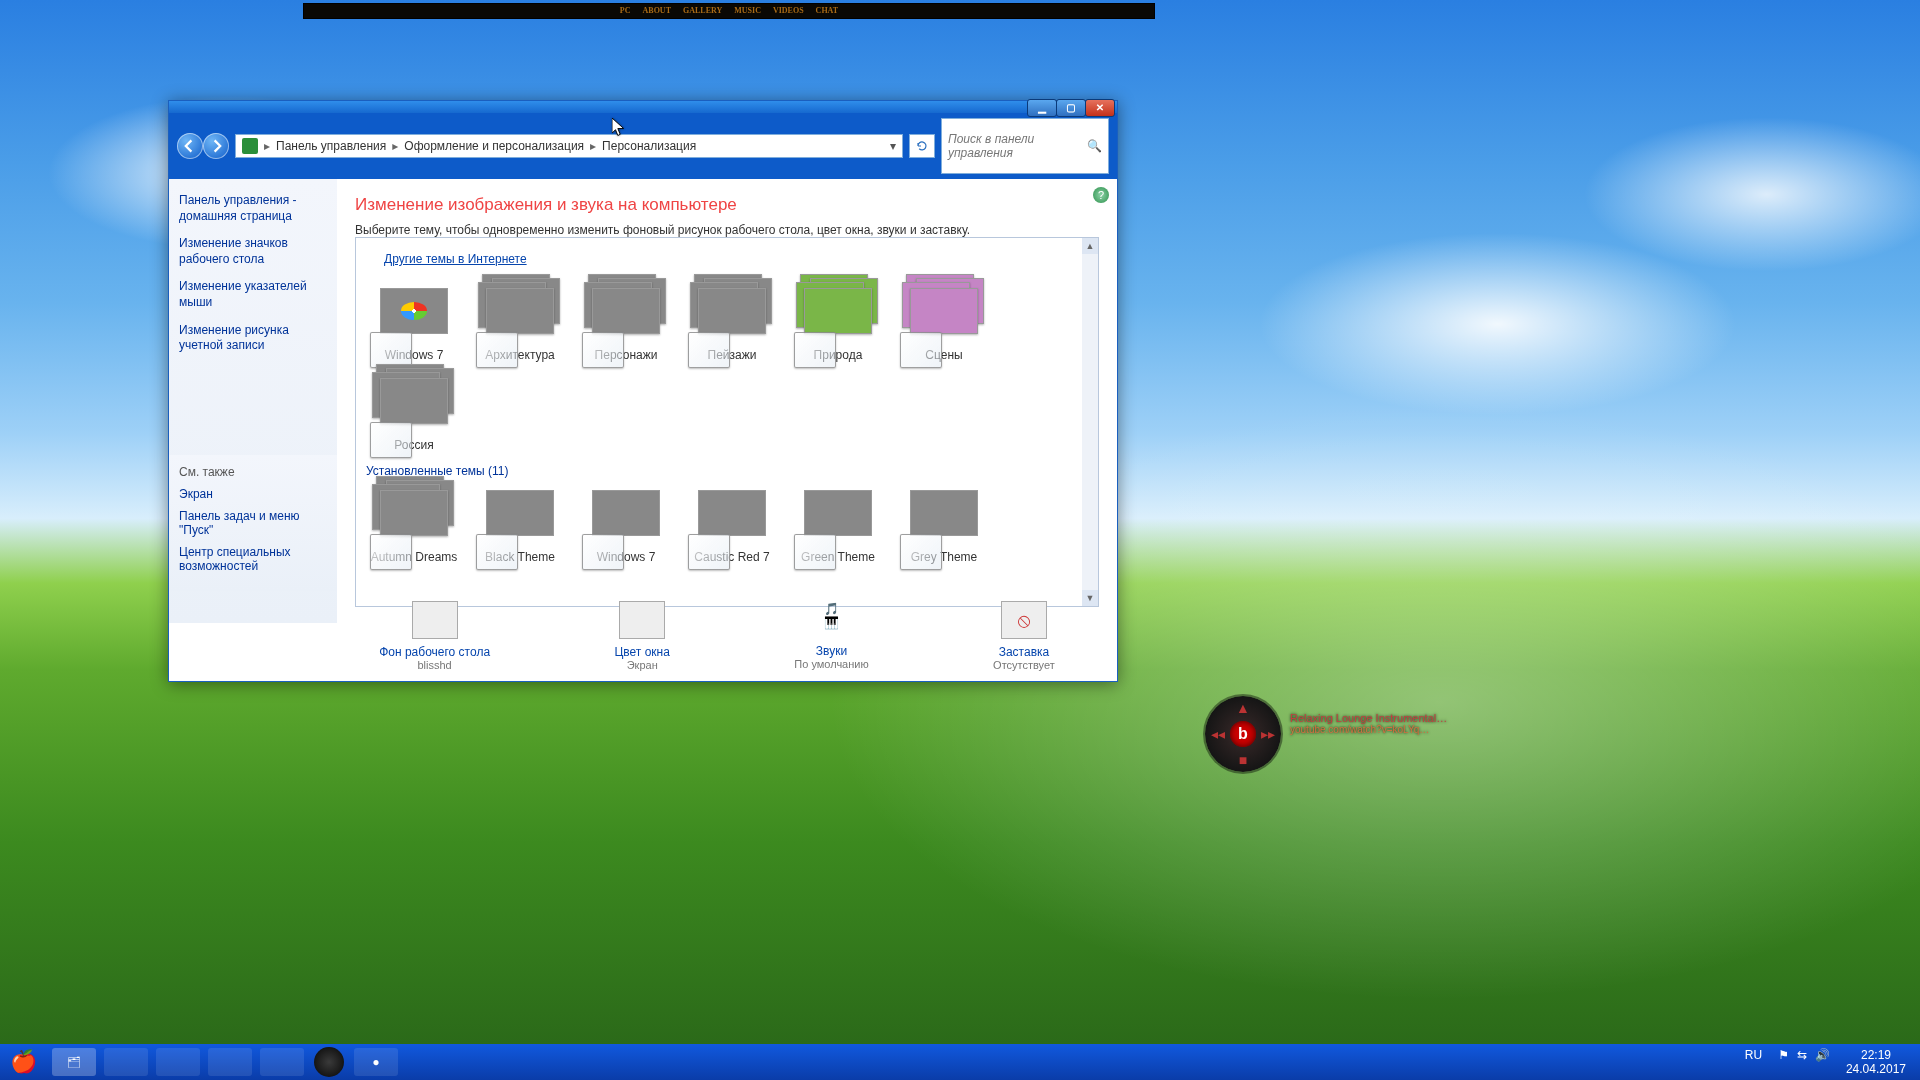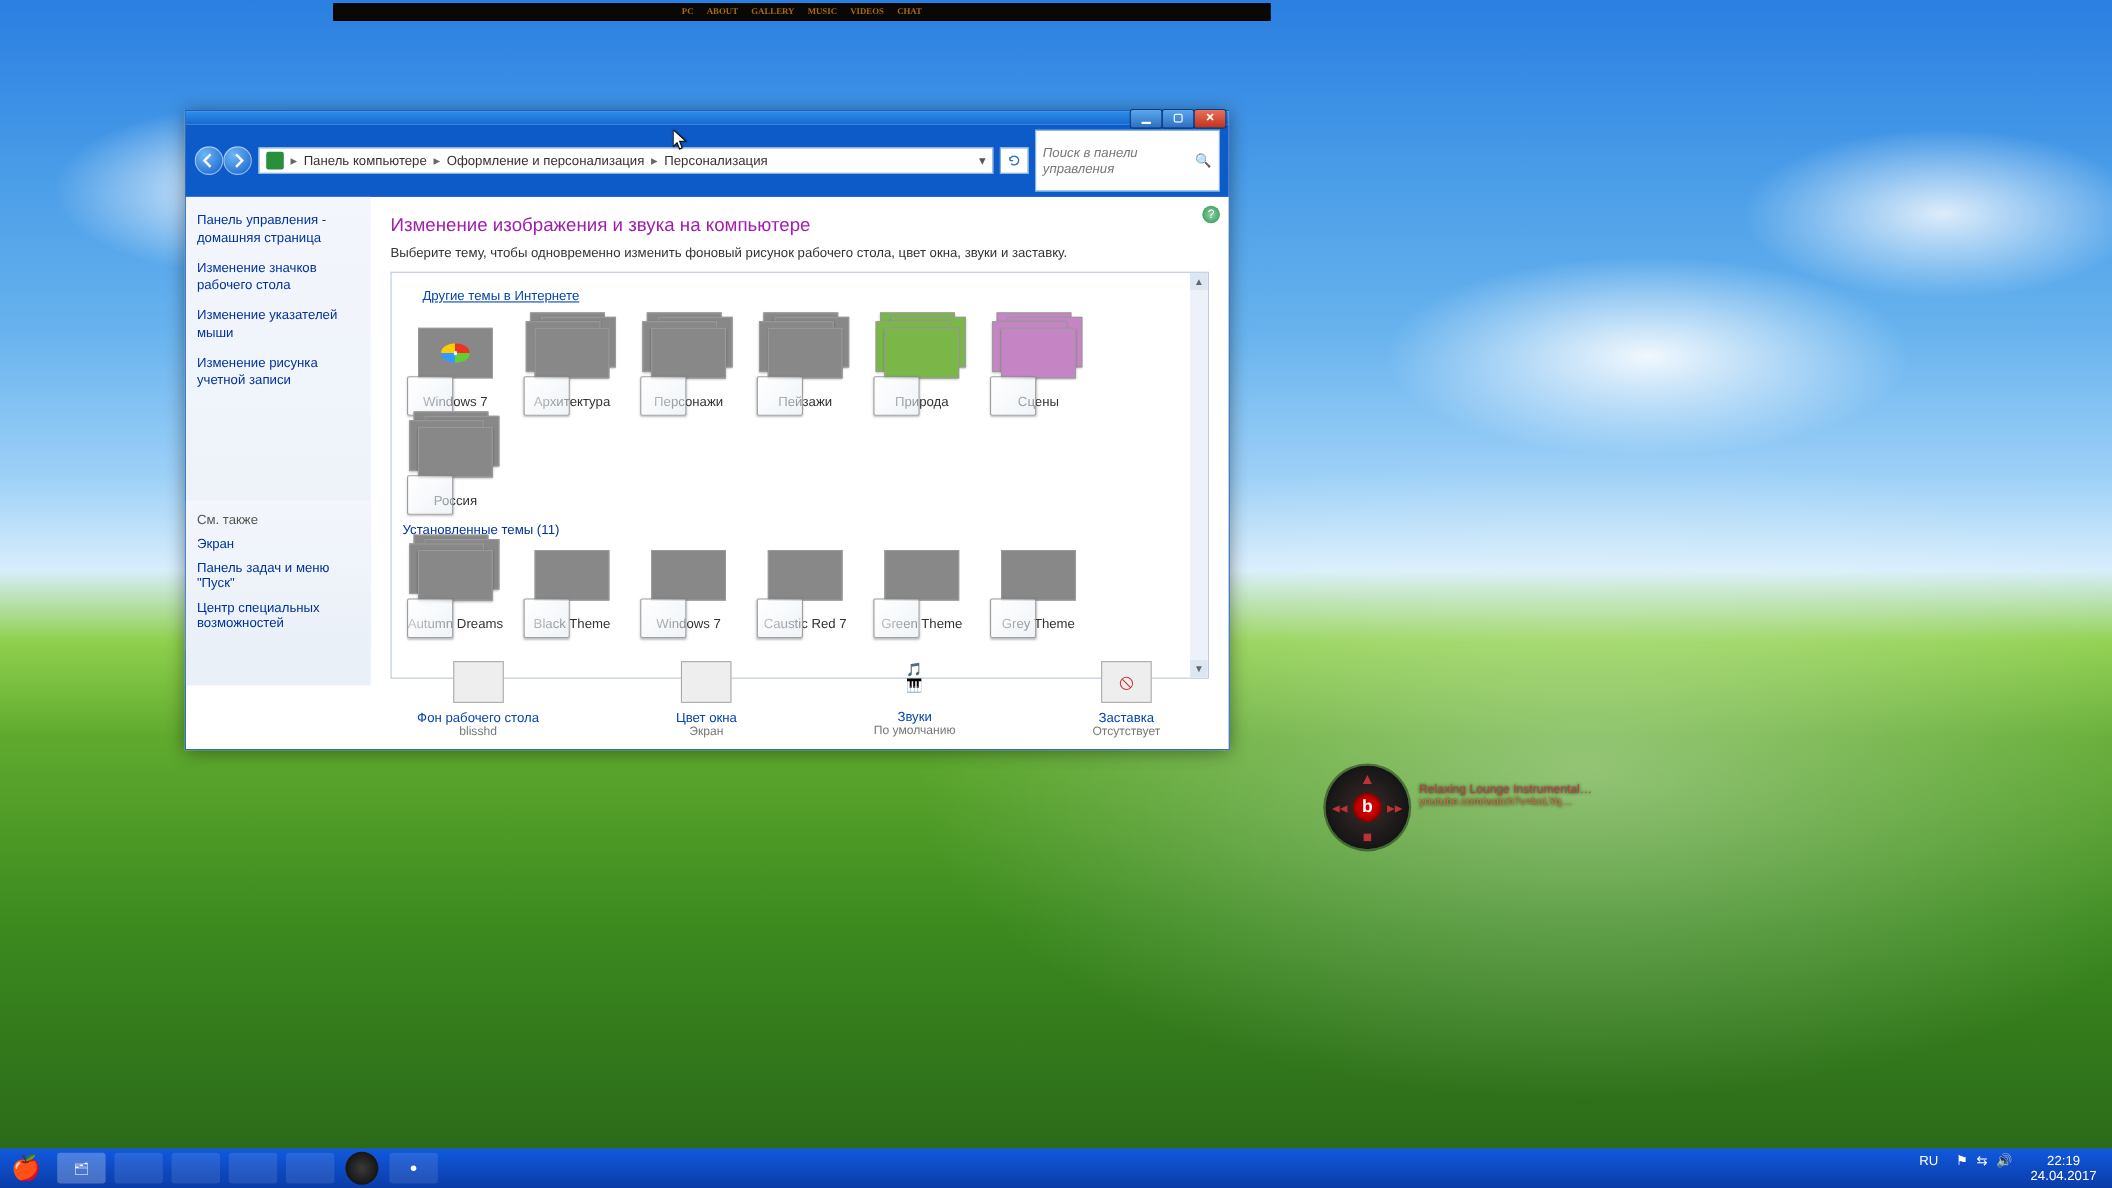--- a/index.html
+++ b/index.html
@@ -72,22 +72,22 @@
   .search .mag{ margin-left:auto; color:#2a6fbf; font-style:normal;}
 
   .body{ display:flex; height:calc(100% - 12px - 34px - 90px);}
   .side{ width:148px; background:linear-gradient(#f3f6fc,#eaf0f8); padding:14px 10px; font-size:12px; color:#003399;}
   .side .link{ margin-bottom:12px; cursor:pointer; line-height:1.3;}
   .side-bottom{ position:absolute; left:0; bottom:90px; width:148px; padding:10px; font-size:12px; background:linear-gradient(#f3f6fc,#eaf0f8); color:#003399;}
   .side-bottom .hdr{color:#555;margin-bottom:8px;}
   .side-bottom .link{margin-bottom:8px; cursor:pointer;}
 
   .main{ flex:1; padding:16px 18px 10px 18px; position:relative; overflow:hidden;}
-  .title{ font-size:17px; font-weight:400; color:#a21caf; margin-bottom:8px;}
-  .subtitle{ font-size:12px; color:#333; margin-bottom:10px;}
+  .title{ font-size:17px; font-weight:400; color:#ef4444; margin-bottom:8px;}
+  .subtitle{ font-size:12px; color:#333; }
 
   .scroll{ border:1px solid #b8c7dc; position:relative; height:368px; overflow:hidden;}
   .scroll .sb{ position:absolute; right:0; top:0; width:16px; height:100%; background:#eef2f8; display:flex; flex-direction:column;}
   .scroll .sb .btn{ height:16px; background:#dde6f3; display:flex; align-items:center; justify-content:center; font-size:9px; color:#666;}
   .scroll .sb .track{ flex:1; background:#eef2f8;}
   .group{ padding:8px 12px 4px 10px;}
   .ghdr{ font-size:12px; color:#003399; margin-bottom:8px;}
   .grid{ display:flex; flex-wrap:wrap; gap:12px 10px;}
   .theme{ width:96px; text-align:center; font-size:12px; color:#333; position:relative; padding-top:4px; cursor:pointer;}
   .wall{ display:block; margin:0 auto; width:68px; height:46px; position:relative;}
@@ -153,21 +153,21 @@
       </div>
       <div class="navbtn">
         <svg width="14" height="14" viewBox="0 0 10 10">
             <path d="M4 1l4 4-4 4" stroke="#fff" stroke-width="1.6" fill="none"></path>
           </svg>
       </div>
     </div>
     <div class="addr">
       <span style="width:16px;height:16px;background:#2a8f3a;display:inline-block;border-radius:2px;"></span>
       <span class="arrow">▸</span>
-      <span>Панель компьютере</span>
+      <span>Панель управления</span>
       <span class="arrow">▸</span>
       <span>Оформление и персонализация</span>
       <span class="arrow">▸</span>
       <span>Персонализация</span>
       <span class="drop">▾</span>
     </div>
     <div class="refresh">
       <svg width="12" height="12" viewBox="0 0 12 12">
           <path d="M2 6a4 4 0 1 1 1.2 2.8M2 6V3M2 6h3" stroke="#2a6fbf" stroke-width="1.2" fill="none"></path>
         </svg>

